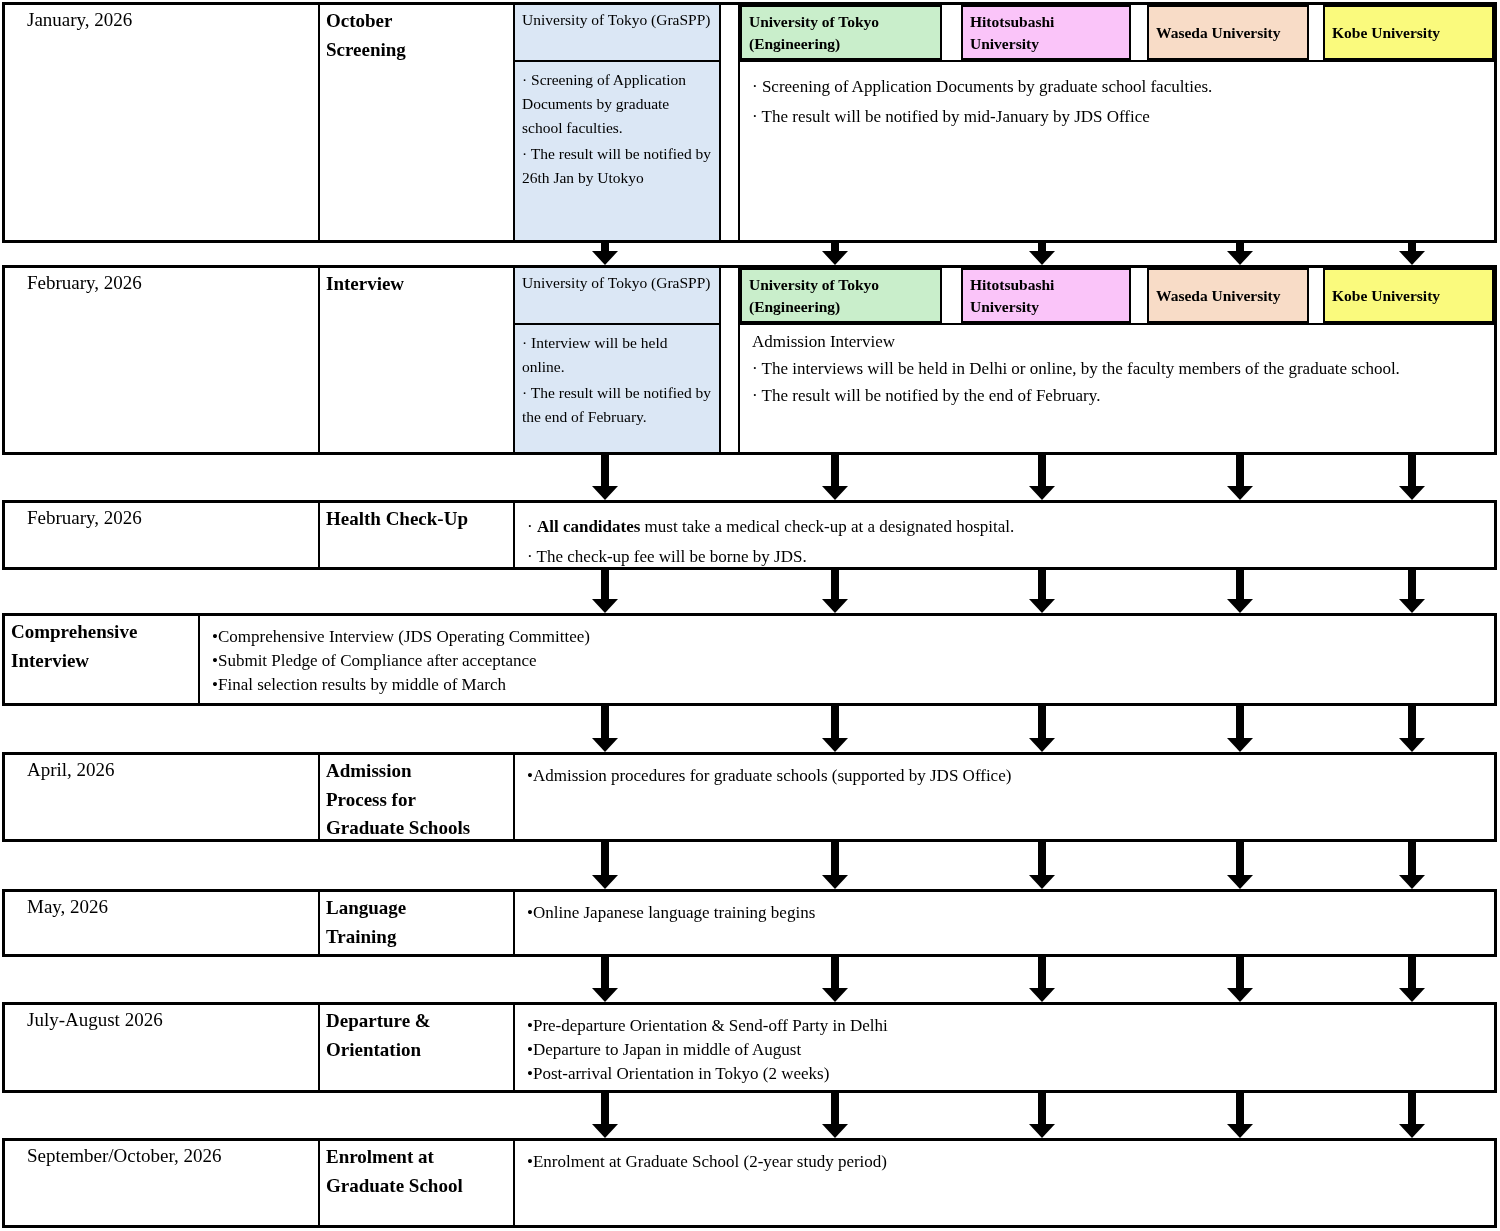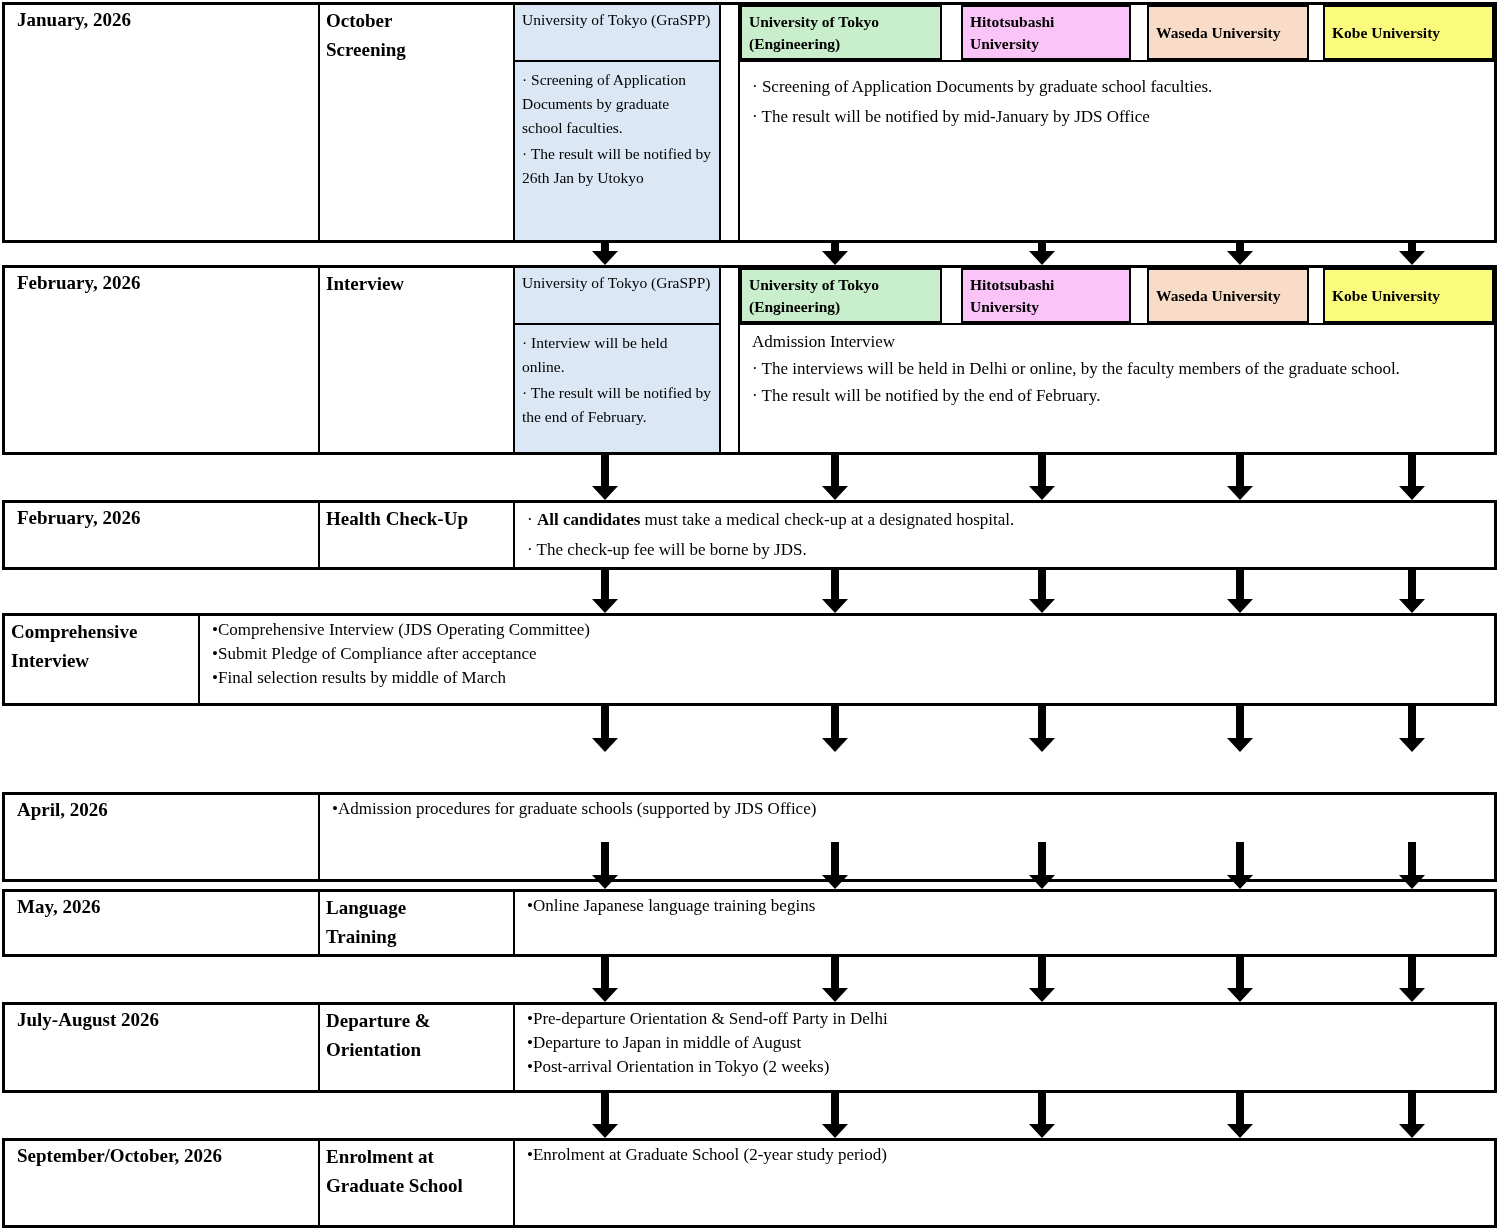--- a/index.html
+++ b/index.html
@@ -2,23 +2,23 @@
 <html><head>
 <meta charset="utf-8">
 <style>
   html,body { margin:0; padding:0; background:#fff; }
   * { box-sizing:border-box; }
   .canvas {
     position:relative; width:1500px; height:1231px; background:#fff; color:#000;
     font-family:"Liberation Serif","DejaVu Serif",serif; overflow:hidden;
   }
   .row { position:absolute; left:2px; width:1495px; border:3px solid #000; display:flex; background:#fff; }
-  .cell-month { width:315px; border-right:2px solid #000; padding:2px 12px; font-weight:bold; font-size:19px; line-height:1.35; }
+  .cell-month { width:315px; border-right:2px solid #000; padding:2px 22px; font-weight:normal; font-size:19px; line-height:1.35; }
   .cell-stage { width:195px; border-right:2px solid #000; padding:2px 6px; font-weight:bold; font-size:19px; line-height:1.5; white-space:pre-line; }
-  .cell-content { flex:1; padding:2px 12px; font-size:17px; }
+  .cell-content { flex:1; padding:9px 12px; font-size:17px; }
   .cline { line-height:24px; }
   .cline.row3 { line-height:30px; }
 
   
   .uni-col { width:206px; border-right:2px solid #000; display:flex; flex-direction:column; }
   .uni-col-header { height:57px; border-bottom:2px solid #000; padding:4px 7px; font-size:15.5px; line-height:1.4; }
   .uni-col-body { padding:6px 7px; font-size:15.5px; line-height:24px; }
   .uni-col-body .gline { margin-bottom:2px; }
   .gap-col { width:17px; }
   .partner-block { flex:1; border-left:2px solid #000; display:flex; flex-direction:column; }
@@ -104,22 +104,25 @@
   <div class="row" style="top:613px; height:93px;">
     <div class="cell-stage">Comprehensive
 Interview</div>
     <div class="cell-content">
       <div class="cline">•Comprehensive Interview (JDS Operating Committee)</div>
       <div class="cline">•Submit Pledge of Compliance after acceptance</div>
       <div class="cline">•Final selection results by middle of March</div>
     </div>
   </div>
 
-  <div class="row" style="top:792px; height:90px;">
+  <div class="row" style="top:752px; height:90px;">
     <div class="cell-month">April, 2026</div>
+    <div class="cell-stage">Admission
+Process for
+Graduate Schools</div>
     <div class="cell-content">
       <div class="cline">•Admission procedures for graduate schools (supported by JDS Office)</div>
     </div>
   </div>
 
   <div class="row" style="top:889px; height:68px;">
     <div class="cell-month">May, 2026</div>
     <div class="cell-stage">Language
 Training</div>
     <div class="cell-content">

